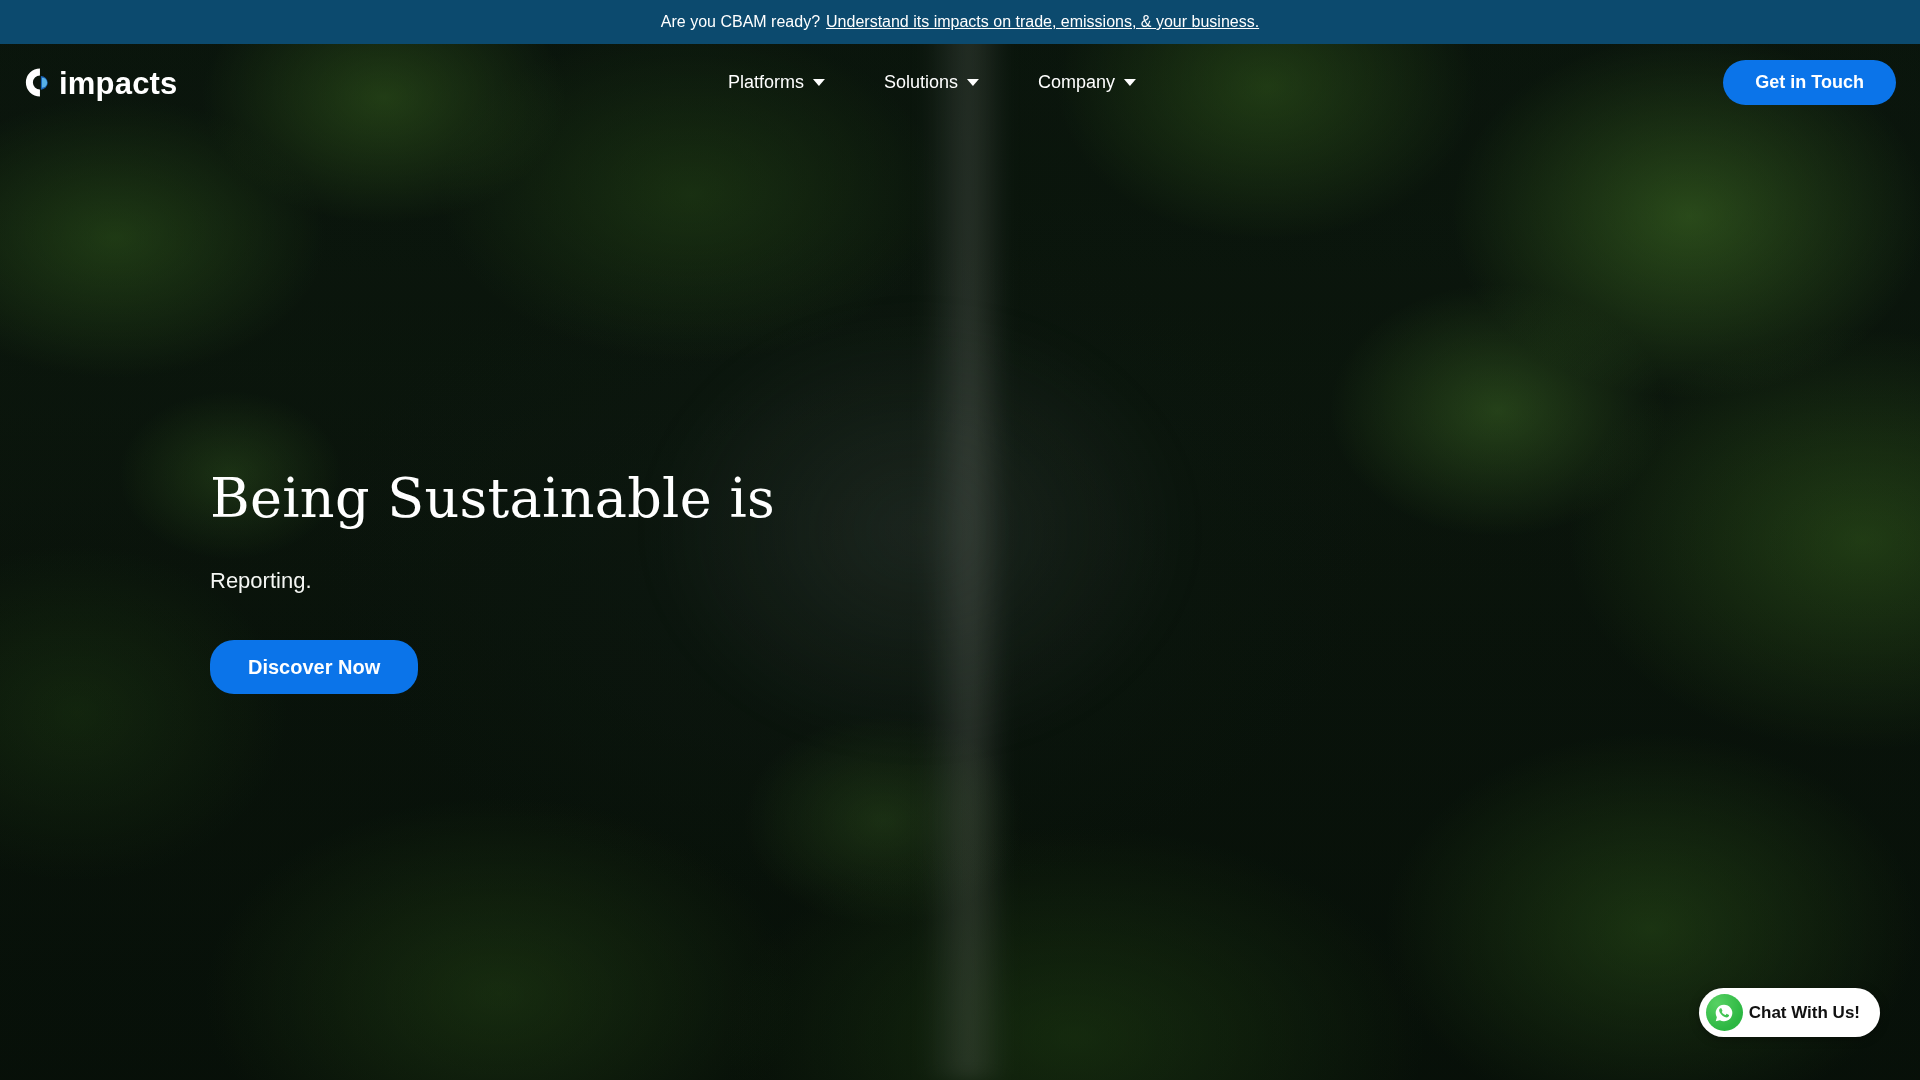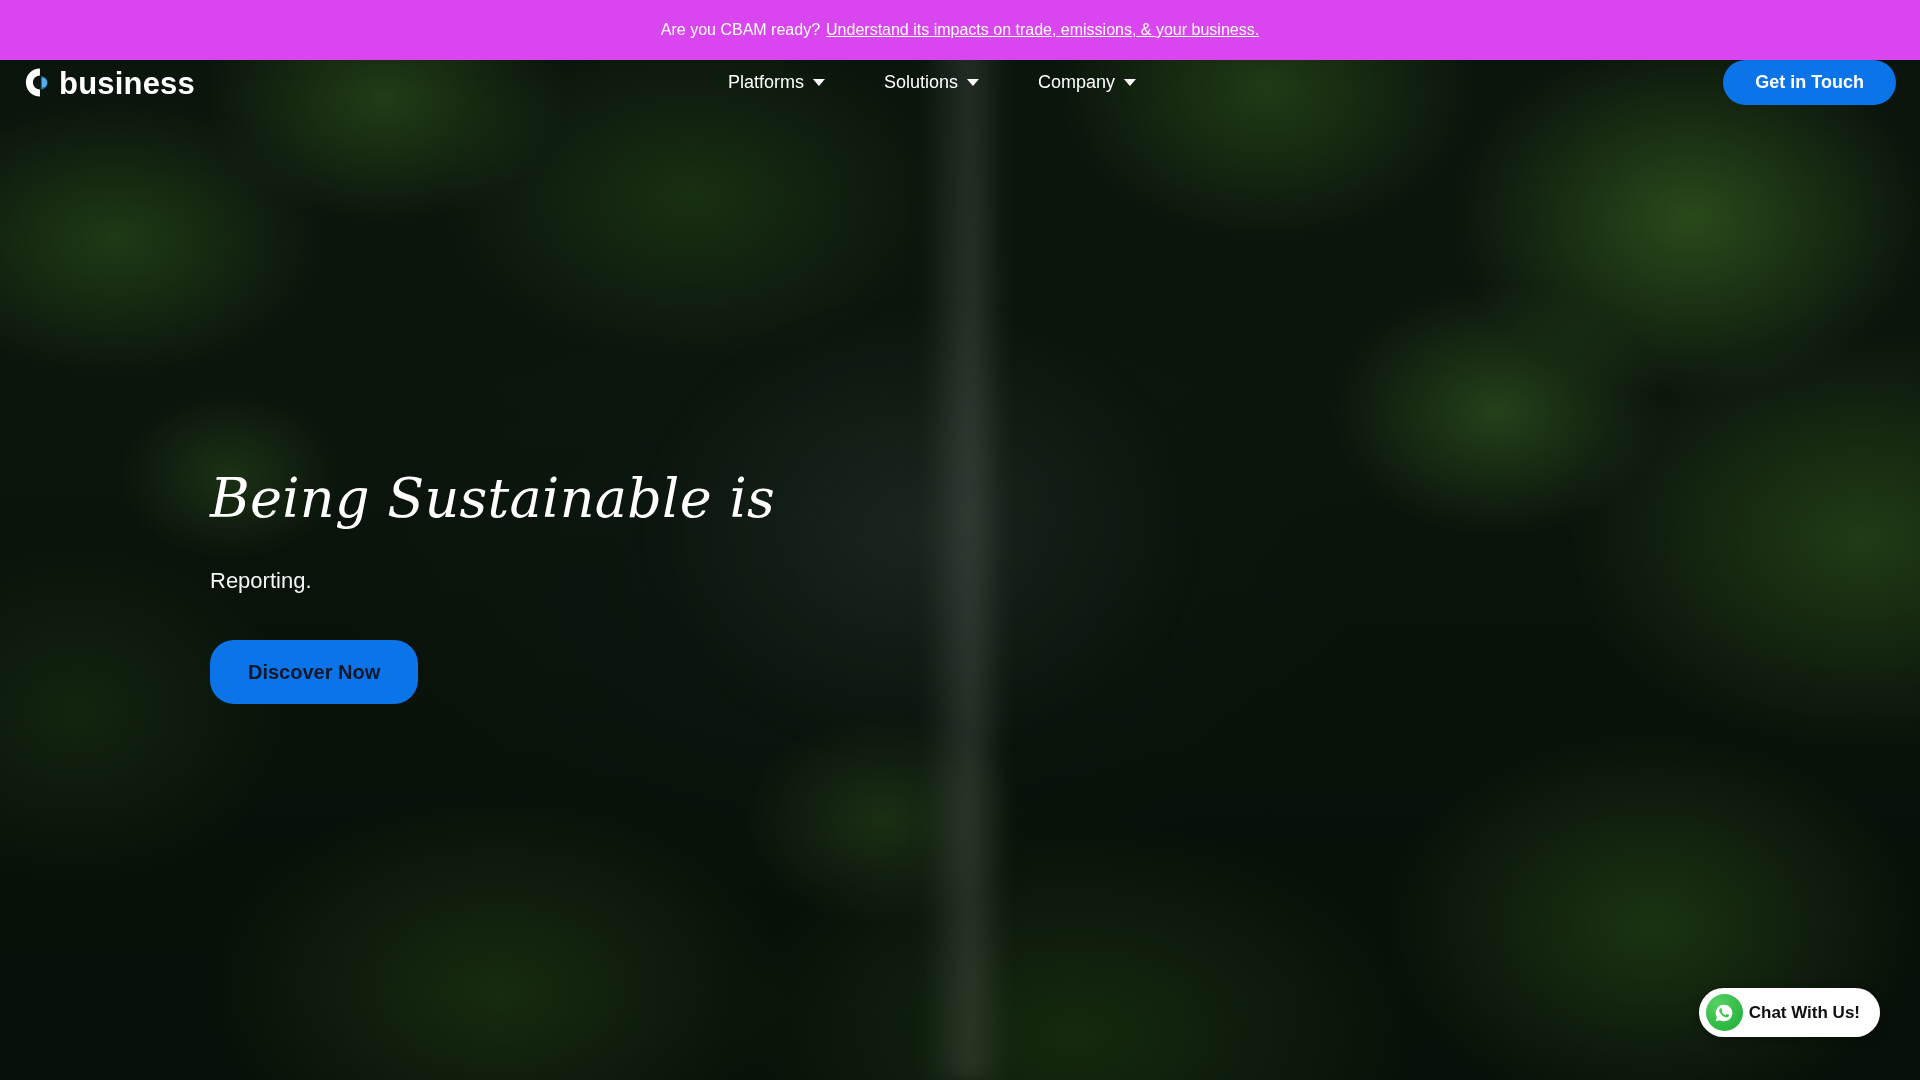--- a/index.html
+++ b/index.html
@@ -30,45 +30,45 @@
     background:linear-gradient(90deg, transparent 0%, rgba(140,150,142,.20) 35%,
                rgba(168,172,162,.28) 55%, transparent 100%);
     filter:blur(9px); }
   .haze { position:absolute; left:640px; top:300px; width:560px; height:460px;
     background:radial-gradient(ellipse at center, rgba(125,135,128,.18), transparent 70%);
     filter:blur(14px); }
   .shade { position:absolute; inset:0;
     background:linear-gradient(180deg, rgba(2,8,4,.38) 0%, rgba(2,8,4,.22) 40%, rgba(2,8,4,.34) 100%); }
 
   
-  .banner { position:absolute; top:0; left:0; width:1920px; height:60px; background:#d946ef;
+  .banner { position:absolute; top:0; left:0; width:1920px; height:44px; background:#0c4a6e;
     display:flex; align-items:center; justify-content:center; color:#fff; font-size:16px; z-index:5; }
   .banner a { color:#fff; text-decoration:underline; margin-left:6px; cursor:pointer; }
 
   
   .navbar { position:absolute; top:44px; left:0; width:1920px; height:76px;
     display:flex; align-items:center; padding:0 24px; z-index:5; color:#fff; }
   .brand { display:flex; align-items:flex-end; gap:5px; cursor:pointer; }
   .brand-text { font-size:31px; font-weight:700; color:#fff; letter-spacing:.2px; line-height:1; }
   .menu { position:absolute; left:50%; transform:translateX(-50%) translateX(-28px);
     display:flex; gap:59px;align-items:center; }
   .menu-item { display:flex; align-items:center; font-size:18px; color:#fff; cursor:pointer; }
   .chev { width:0; height:0; border-left:6px solid transparent; border-right:6px solid transparent;
     border-top:7px solid #fff; margin-left:9px; }
   .cta { margin-left:auto; height:45px; padding:0 32px; border:none; border-radius:23px;
     background:#0b74e9; color:#fff; font-size:18px; font-weight:700; cursor:pointer;
     font-family:"Liberation Sans","DejaVu Sans",sans-serif; }
 
   
   .hero { position:absolute; left:210px; top:460px; z-index:4; }
   .hero h1 { font-family:"DejaVu Serif","Liberation Serif",serif; font-weight:500;
-    font-size:54px; line-height:77px; color:#fff; letter-spacing:.3px;font-style:italic; }
+    font-size:54px; line-height:77px; color:#fff; letter-spacing:.3px; }
   .hero p { margin-top:28px; font-size:22px; line-height:31px; color:#f4f6f3; }
-  .discover { margin-top:44px; height:64px; padding:12px 38px; border:none; border-radius:24px;
-    background:#0b74e9; color:#0f172a; font-size:20px; font-weight:700; cursor:pointer;
+  .discover { margin-top:44px; height:54px; padding:12px 38px; border:none; border-radius:24px;
+    background:#0b74e9; color:#ffffff; font-size:20px; font-weight:700; cursor:pointer;
     font-family:"Liberation Sans","DejaVu Sans",sans-serif; }
 
   
   .chat { position:absolute; right:40px; bottom:43px; height:49px; background:#fff;
     border-radius:25px; display:flex; align-items:center; padding:0 20px 0 7px; gap:6px;
     box-shadow:0 2px 10px rgba(0,0,0,.35); cursor:pointer; z-index:6; }
   .wa { width:37px; height:37px; border-radius:50%;
     background:radial-gradient(circle at 30% 25%, #57d163, #2cb742 70%);
     display:flex; align-items:center; justify-content:center; }
   .chat-label { font-size:17px; font-weight:700; color:#111; }
@@ -91,21 +91,21 @@
 
   <div class="navbar">
     <div class="brand">
       <span style="display:flex;">
         <svg width="30" height="33" viewBox="0 0 32 32" aria-hidden="true">
           <path d="M17 1 A15 15 0 1 0 17 31 L17 23.5 A7.5 7.5 0 1 1 17 8.5 Z" fill="#ffffff"></path>
           <path d="M18 9 A7.3 7.3 0 0 1 18 23.6 Z" fill="#1b62b5"></path>
           <path d="M19.2 10.8 A5.4 5.4 0 0 1 19.2 21.6 Z" fill="#57b1e8"></path>
         </svg>
       </span>
-      <span class="brand-text">business</span>
+      <span class="brand-text">impacts</span>
     </div>
 
     <div class="menu">
       <div class="menu-item">
         <span>Platforms</span>
         <span class="chev"></span>
       </div>
       <div class="menu-item">
         <span>Solutions</span>
         <span class="chev"></span>

